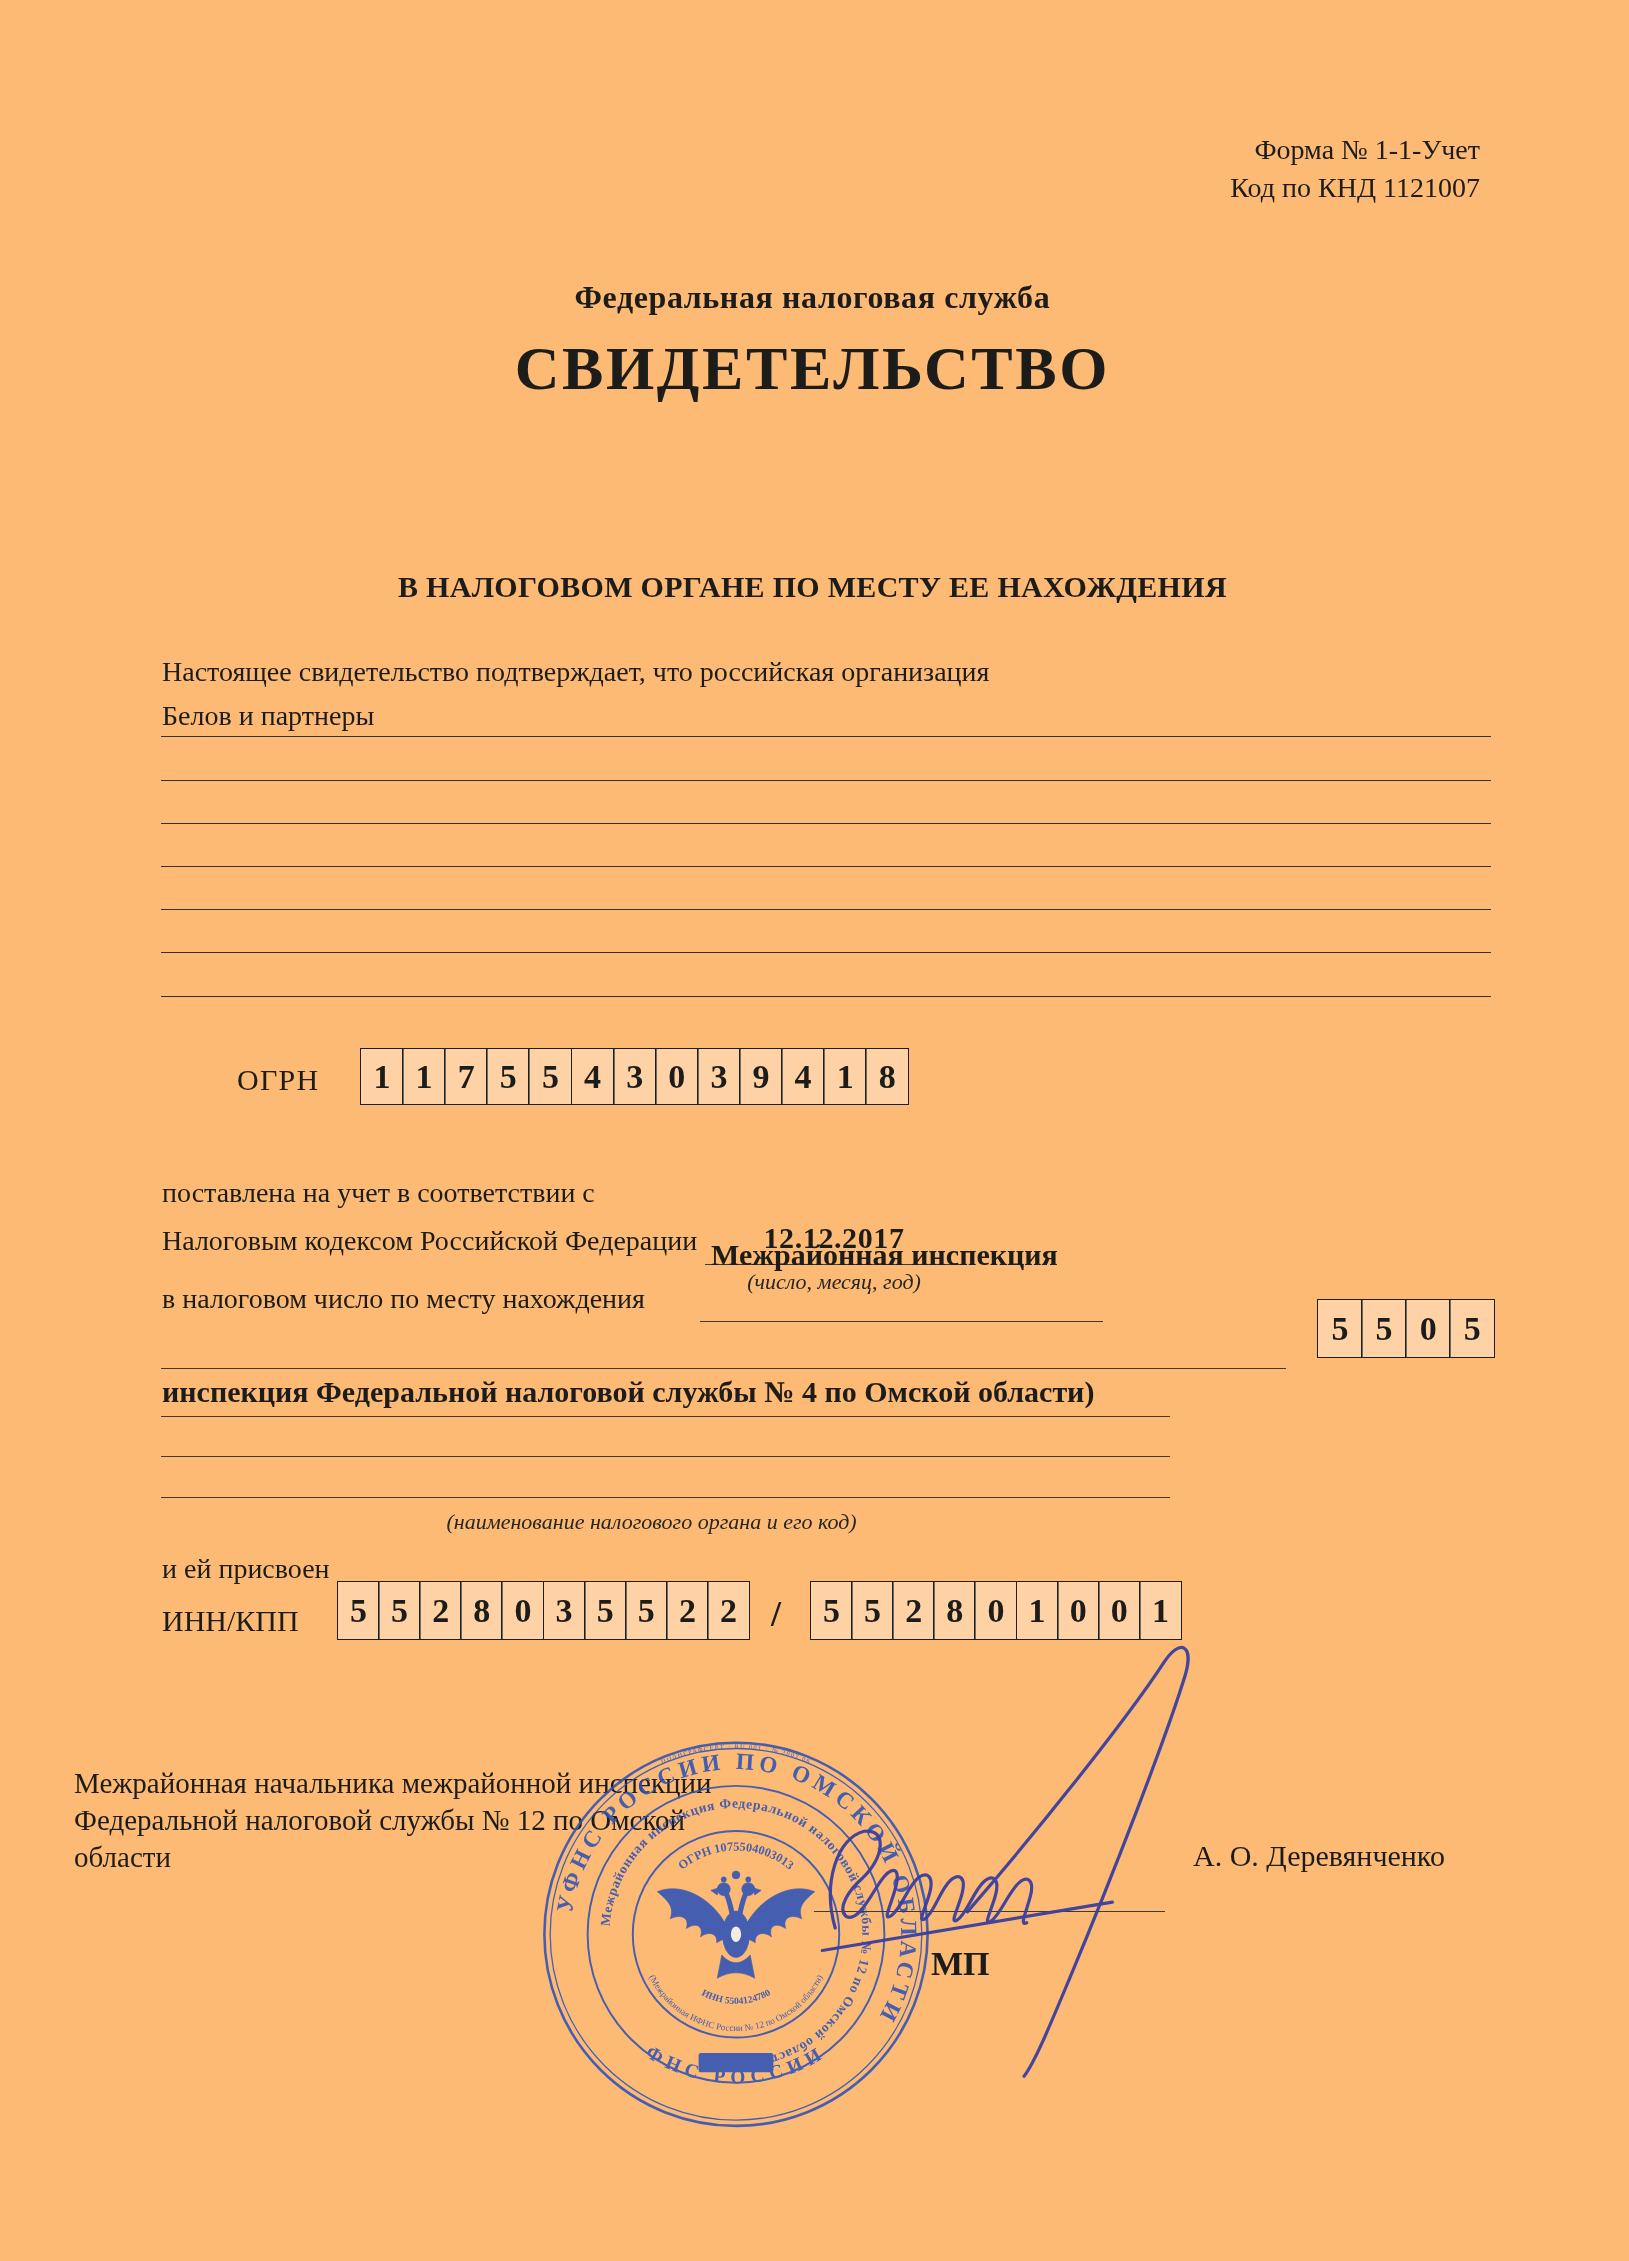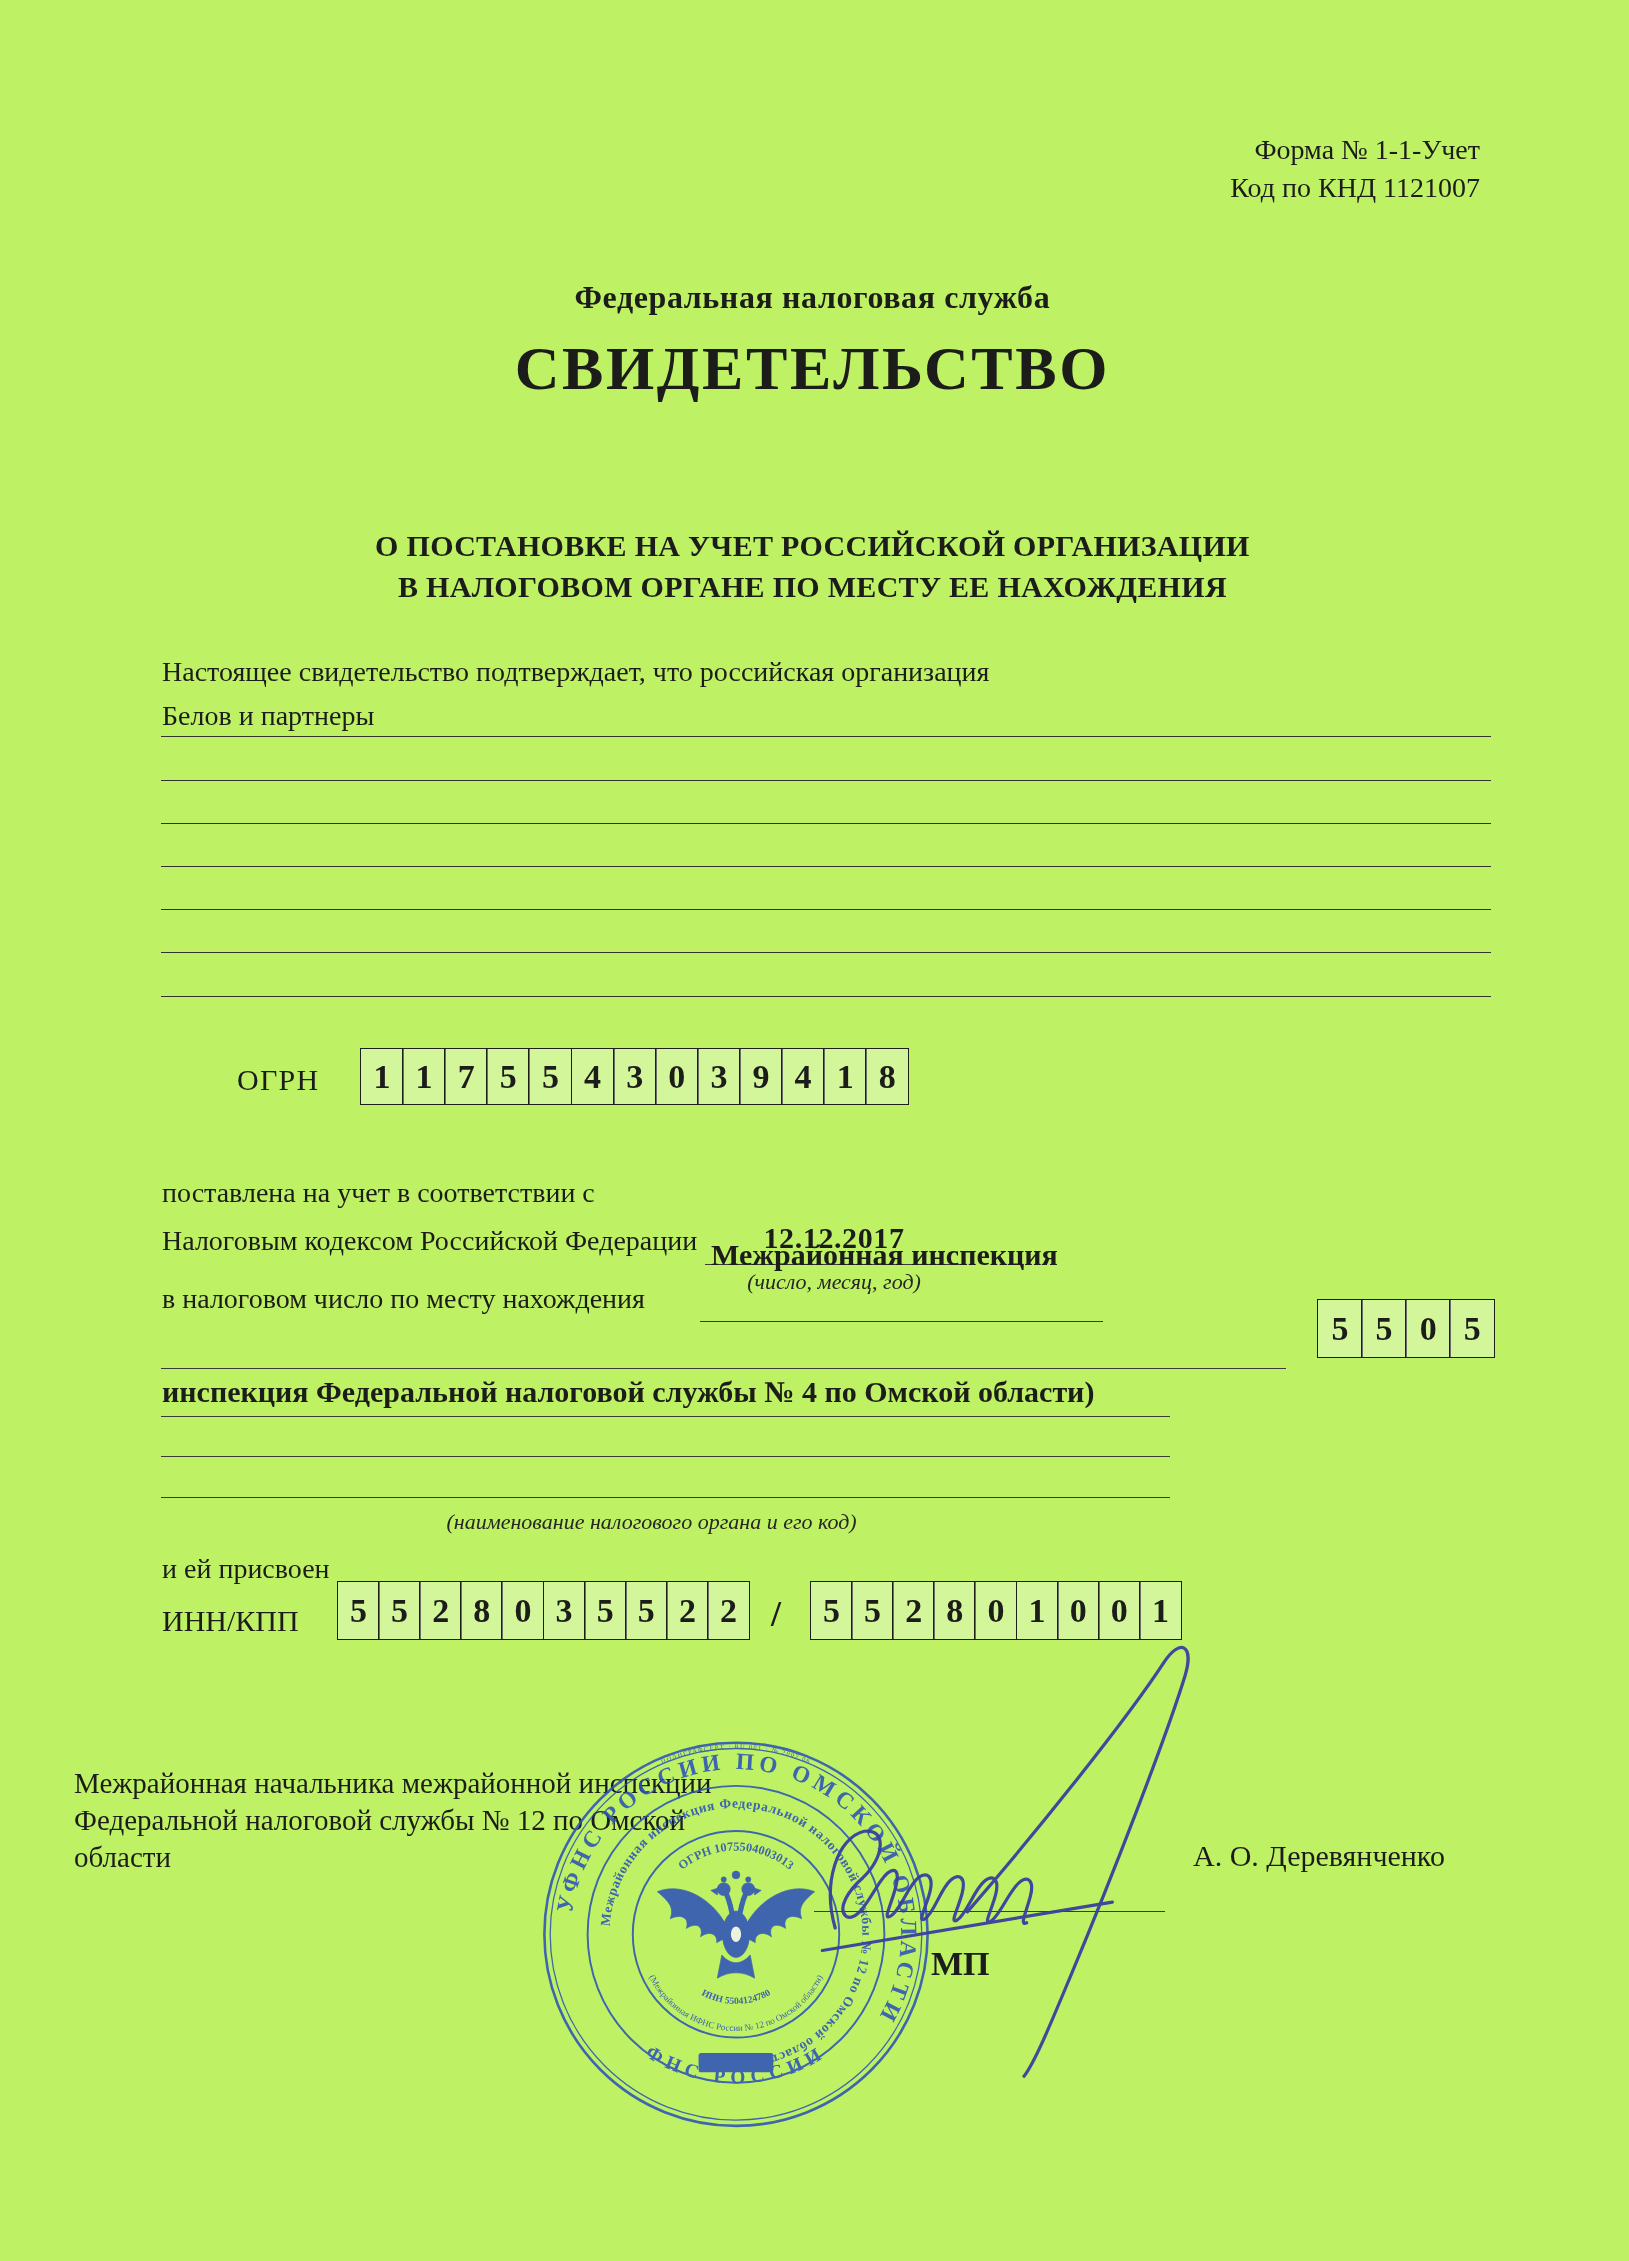--- a/index.html
+++ b/index.html
@@ -5,21 +5,21 @@
   html,body{margin:0;padding:0;}
   body{
     width:1630px;height:2261px;
     background:#e9e9e7;
     font-family:"Liberation Serif","DejaVu Serif",serif;
     color:#1c1c1a;
   }
   #page{
     position:relative;width:1630px;height:2261px;overflow:hidden;
     background:radial-gradient(circle at 45% 40%, #f6f6f3 0%, #f3f3f0 55%, #ececе9 100%);
-    background-color:#bef264;
+    background-color:#fdba74;
   }
   .abs{position:absolute;}
   .center-wrap{left:6.4px;width:1612px;text-align:center;}
   .right-text{text-align:right;}
   .serif-b{font-weight:bold;}
   .rule{border-top:1.9px solid #32322f;height:0;}
   .rule-thin{border-top:1.9px solid #3a3a36;height:0;}
 
   .form-meta{font-size:28px;line-height:36px;}
   .agency{font-size:32px;font-weight:bold;letter-spacing:0.6px;}
@@ -47,21 +47,20 @@
 </head>
 <body>
 
 <div id="page">
 
   <div class="abs form-meta right-text" style="top:132px;right:150px;">Форма № 1-1-Учет</div>
   <div class="abs form-meta right-text" style="top:170px;right:150px;">Код по КНД 1121007</div>
 
   <div class="abs center-wrap agency" style="top:279px;">Федеральная налоговая служба</div>
   <div class="abs center-wrap doc-title" style="top:333px;">СВИДЕТЕЛЬСТВО</div>
-  <div class="abs center-wrap subtitle" style="top:525px;">О ПОСТАНОВКЕ НА УЧЕТ РОССИЙСКОЙ ОРГАНИЗАЦИИ</div>
   <div class="abs center-wrap subtitle" style="top:566px;">В НАЛОГОВОМ ОРГАНЕ  ПО МЕСТУ ЕЕ НАХОЖДЕНИЯ</div>
 
   <div class="abs body-text" style="left:162px;top:656px;">Настоящее свидетельство подтверждает, что российская организация</div>
   <div class="abs value-text" style="left:162px;top:700px;">Белов и партнеры</div>
 
   <div class="abs rule" style="left:161px;top:736px;width:1330px;"></div>
   <div class="abs rule" style="left:161px;top:780px;width:1330px;"></div>
   <div class="abs rule" style="left:161px;top:823px;width:1330px;"></div>
   <div class="abs rule" style="left:161px;top:866px;width:1330px;"></div>
   <div class="abs rule" style="left:161px;top:909px;width:1330px;"></div>

